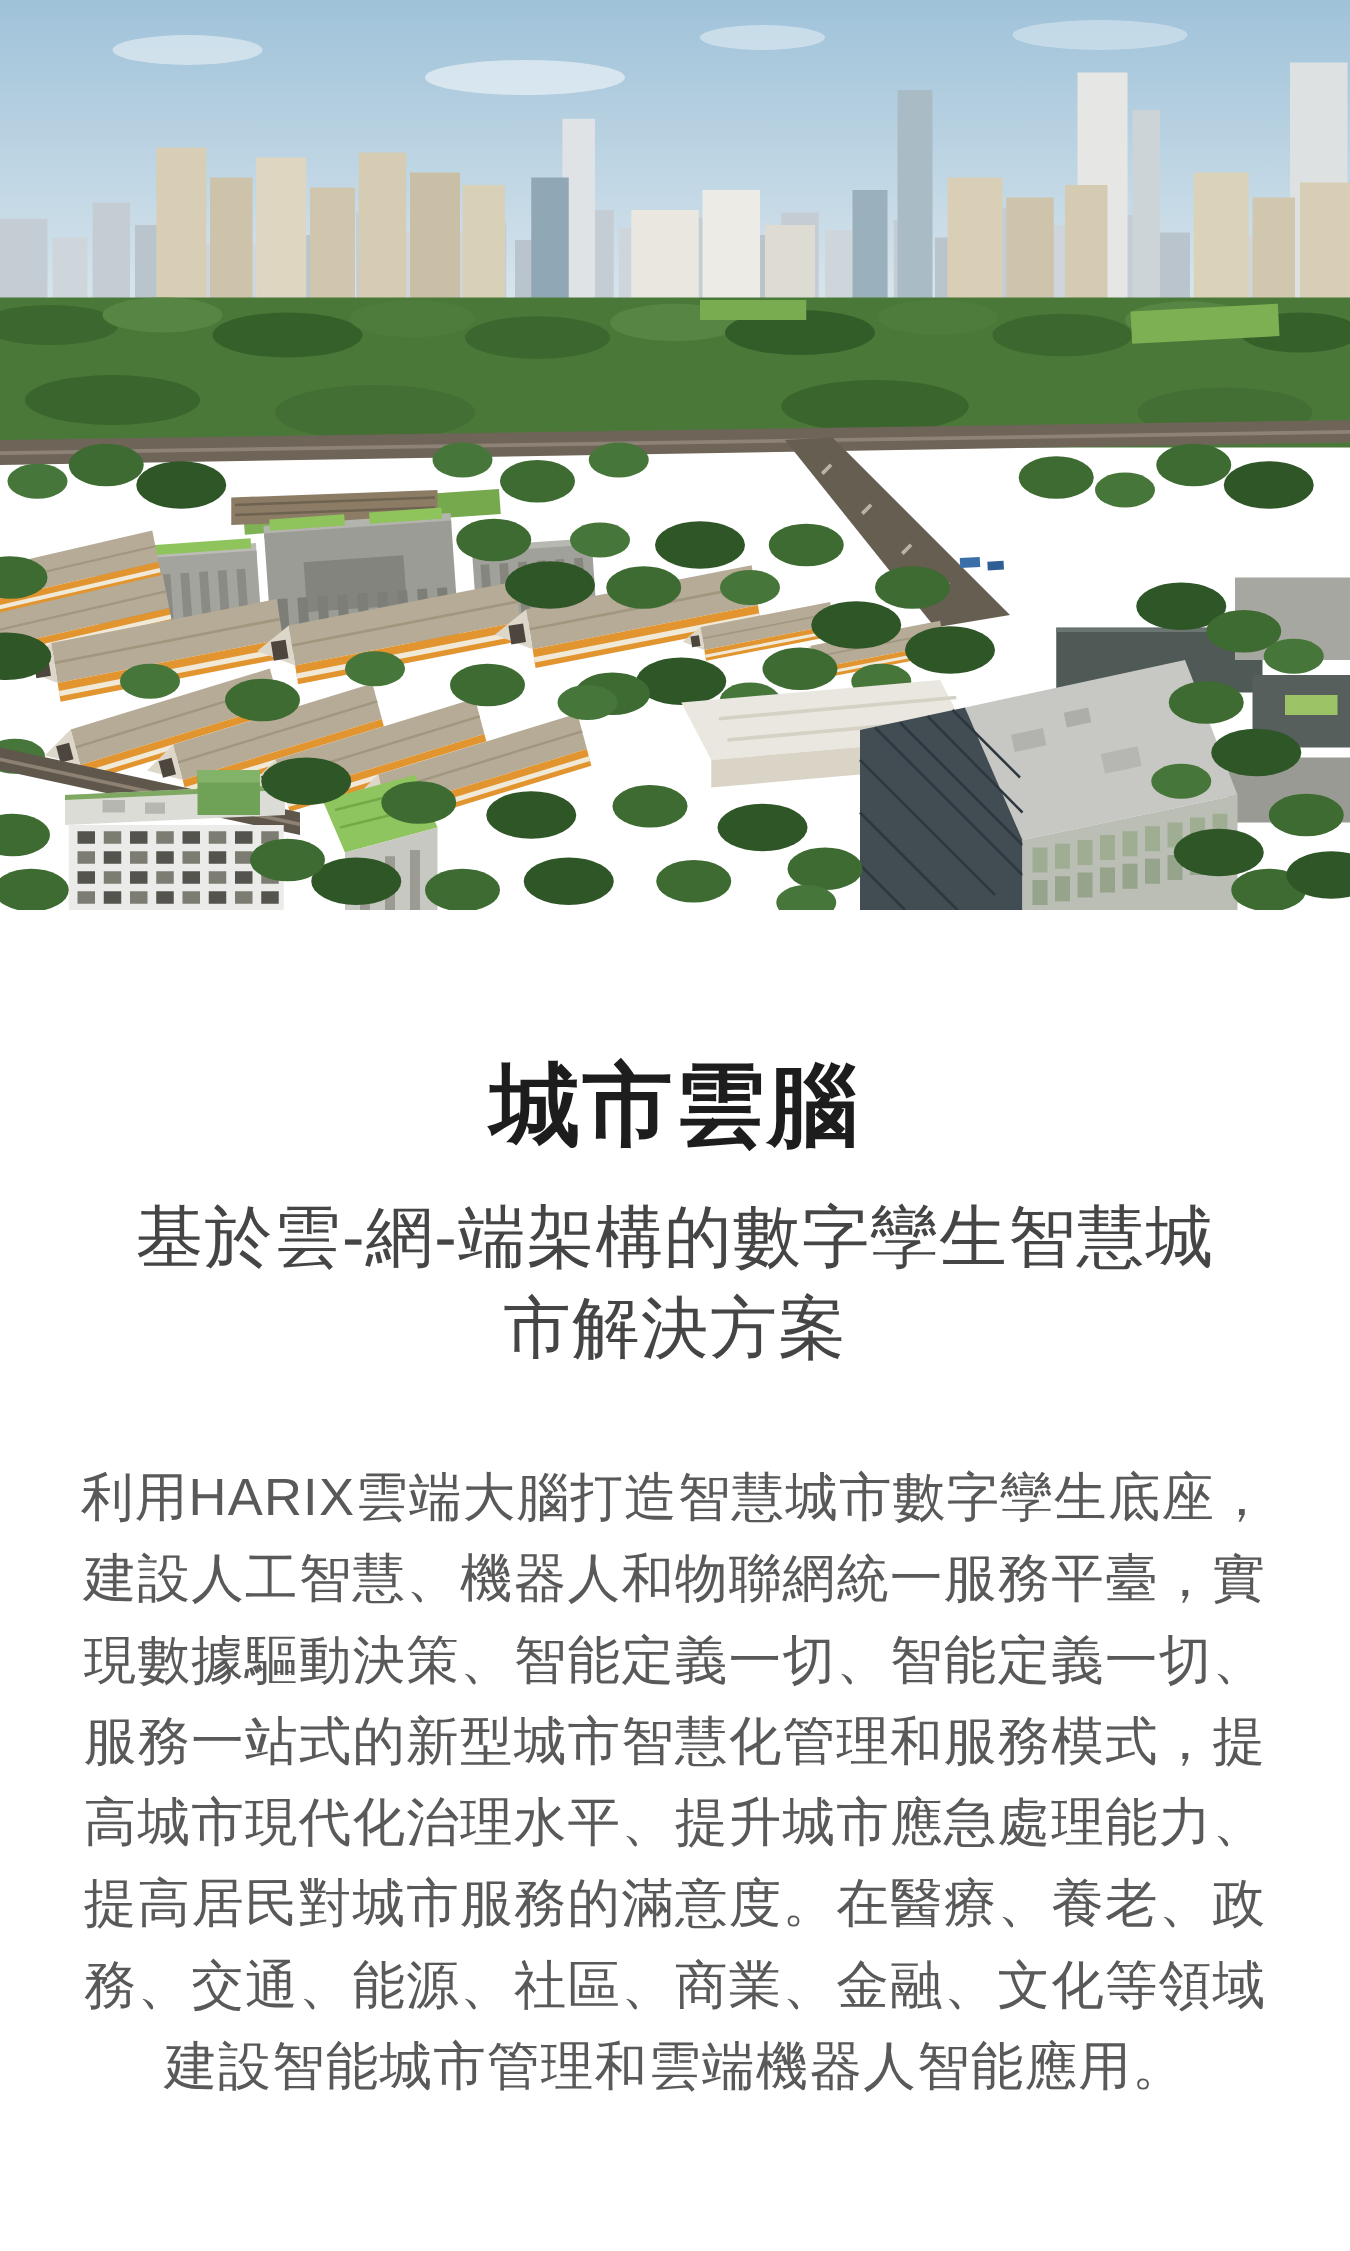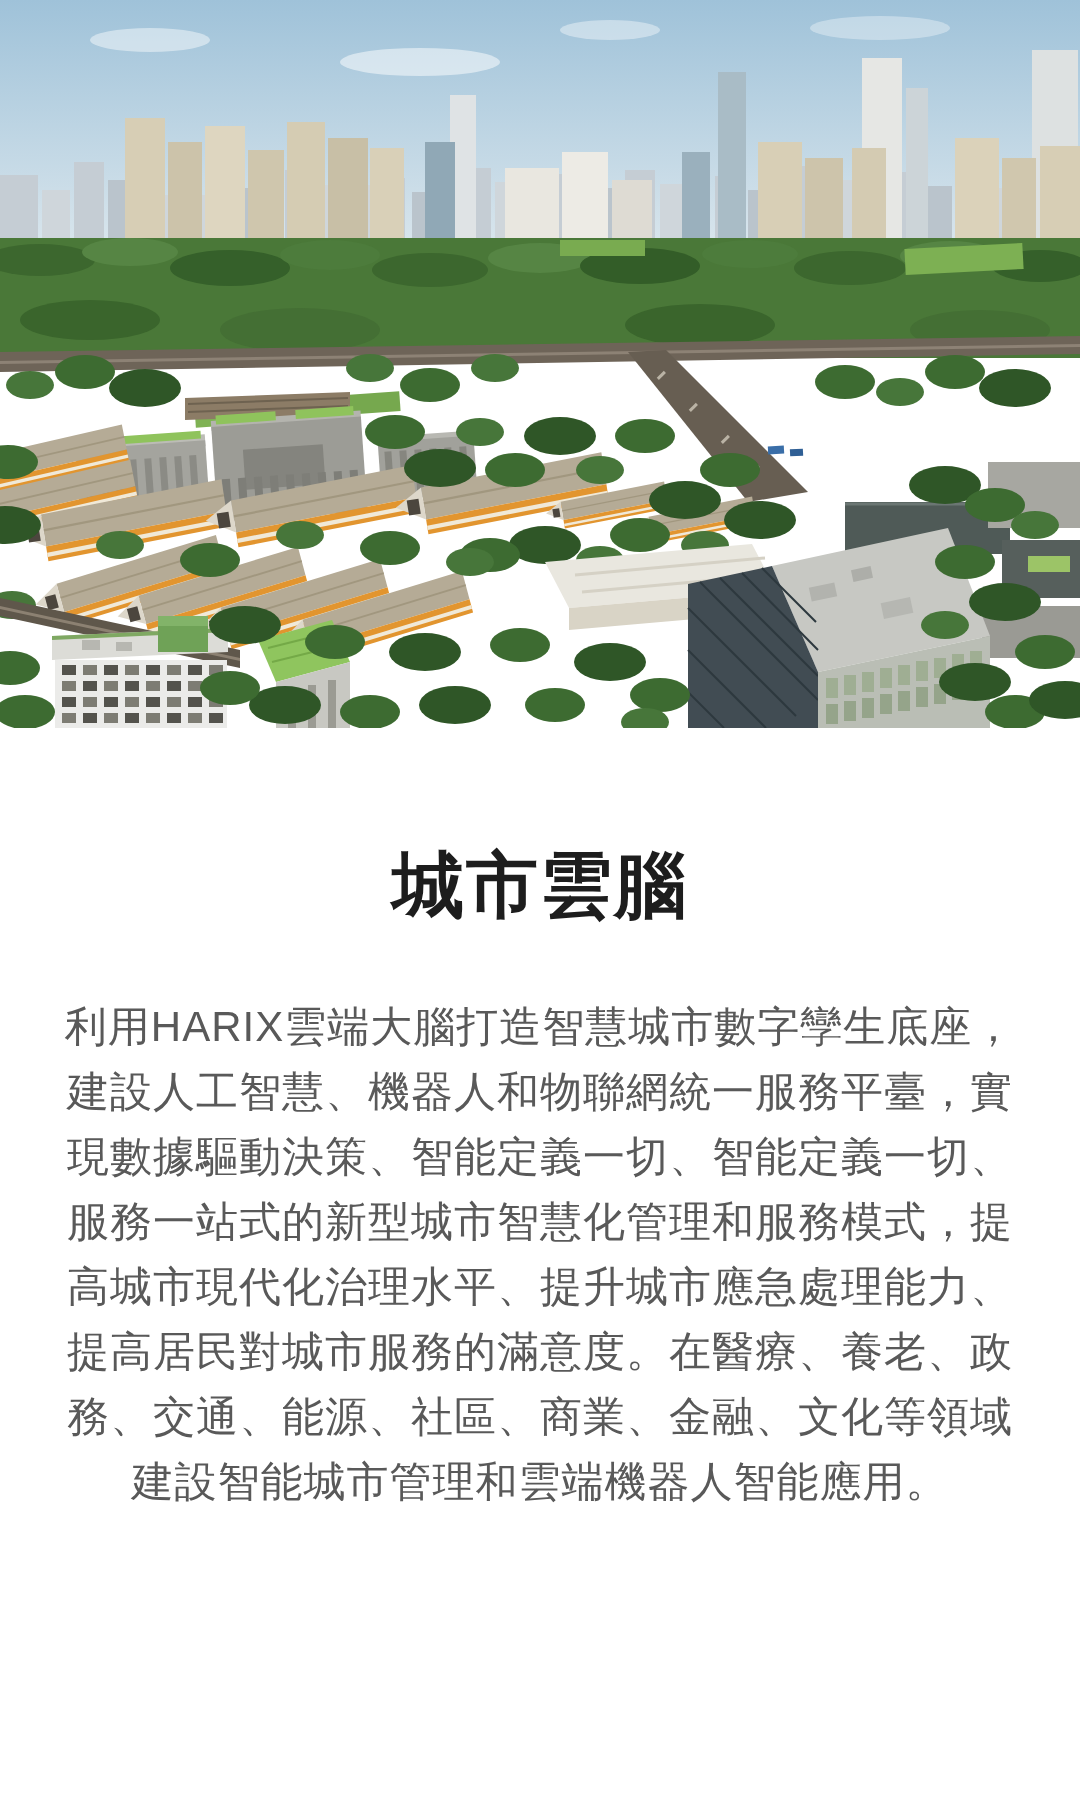--- a/index.html
+++ b/index.html
@@ -366,16 +366,17 @@
           <use href="#t1" transform="translate(1015,712)"></use>
         <use href="#t2" transform="translate(945,625)"></use>
           <use href="#t3" transform="translate(1065,700)"></use>
         <use href="#t1" transform="translate(25,712)"></use>
       </g>
     </svg>
   </figure>
 
   <section class="content">
     <h1 class="title">城市雲腦</h1>
+    <h2 class="subtitle">基於雲-網-端架構的數字孿生智慧城市解決方案</h2>
     <p class="body-text">利用HARIX雲端大腦打造智慧城市數字孿生底座，建設人工智慧、機器人和物聯網統一服務平臺，實現數據驅動決策、智能定義一切、智能定義一切、服務一站式的新型城市智慧化管理和服務模式，提高城市現代化治理水平、提升城市應急處理能力、提高居民對城市服務的滿意度。在醫療、養老、政務、交通、能源、社區、商業、金融、文化等領域建設智能城市管理和雲端機器人智能應用。</p>
   </section>
 
 </div>
 
 </body></html>

